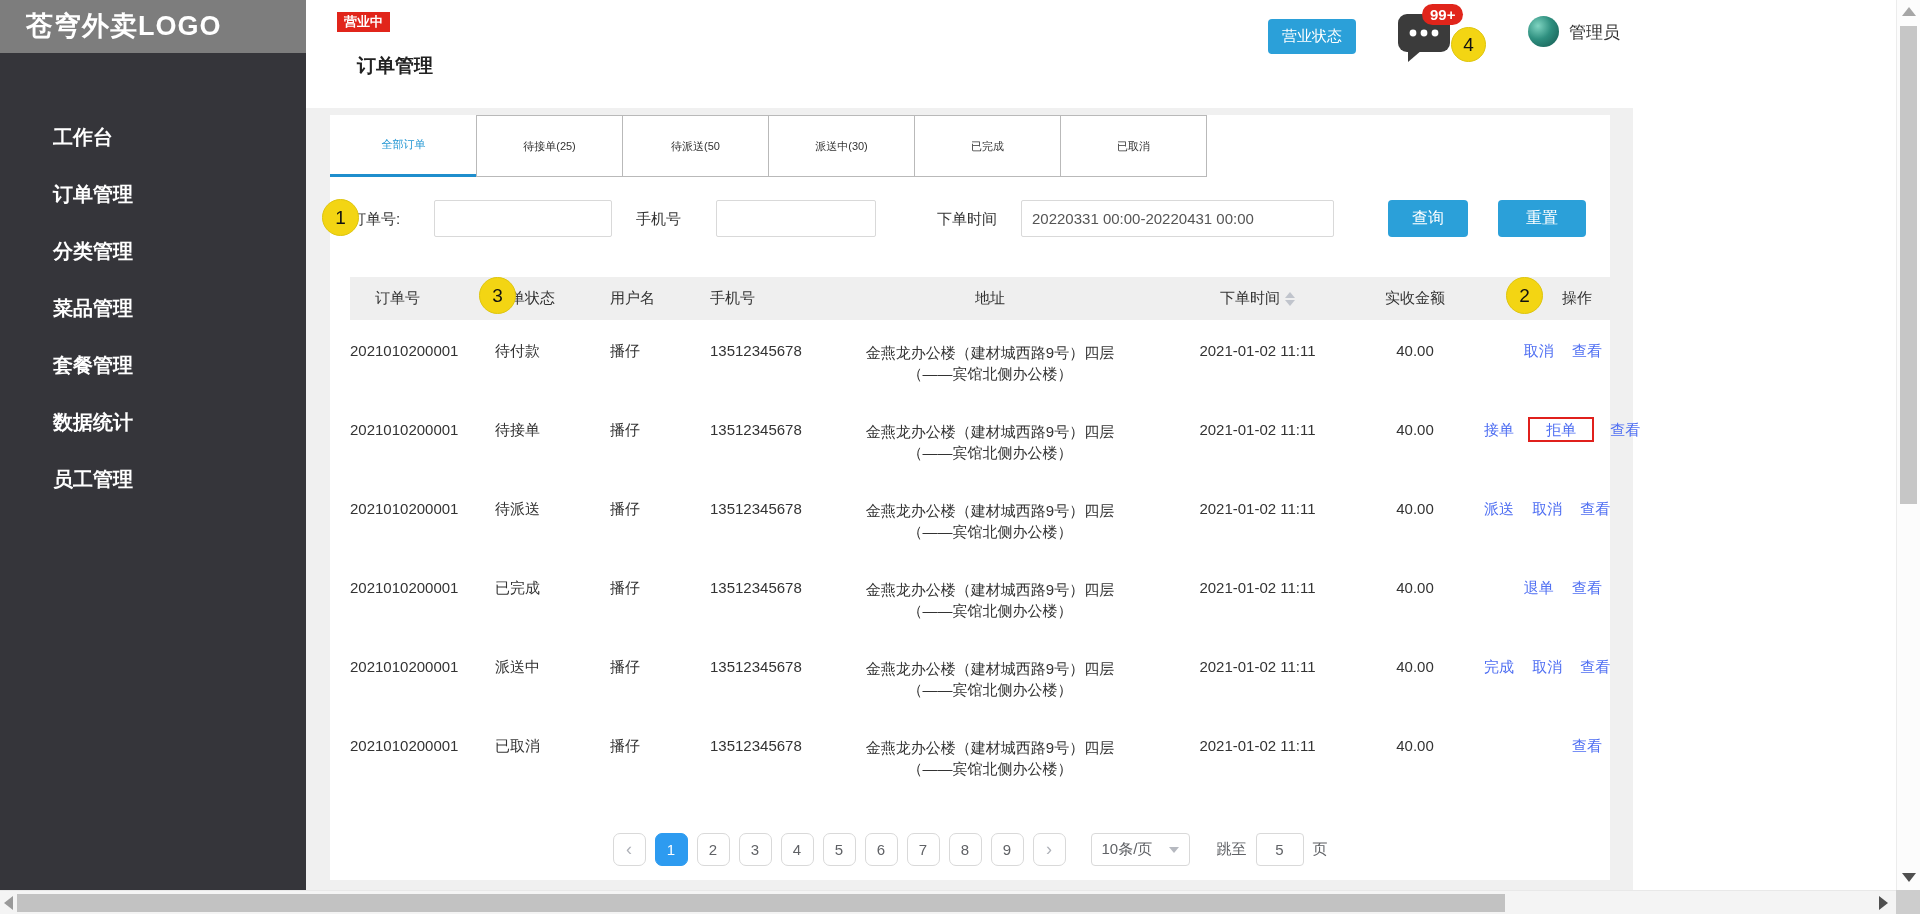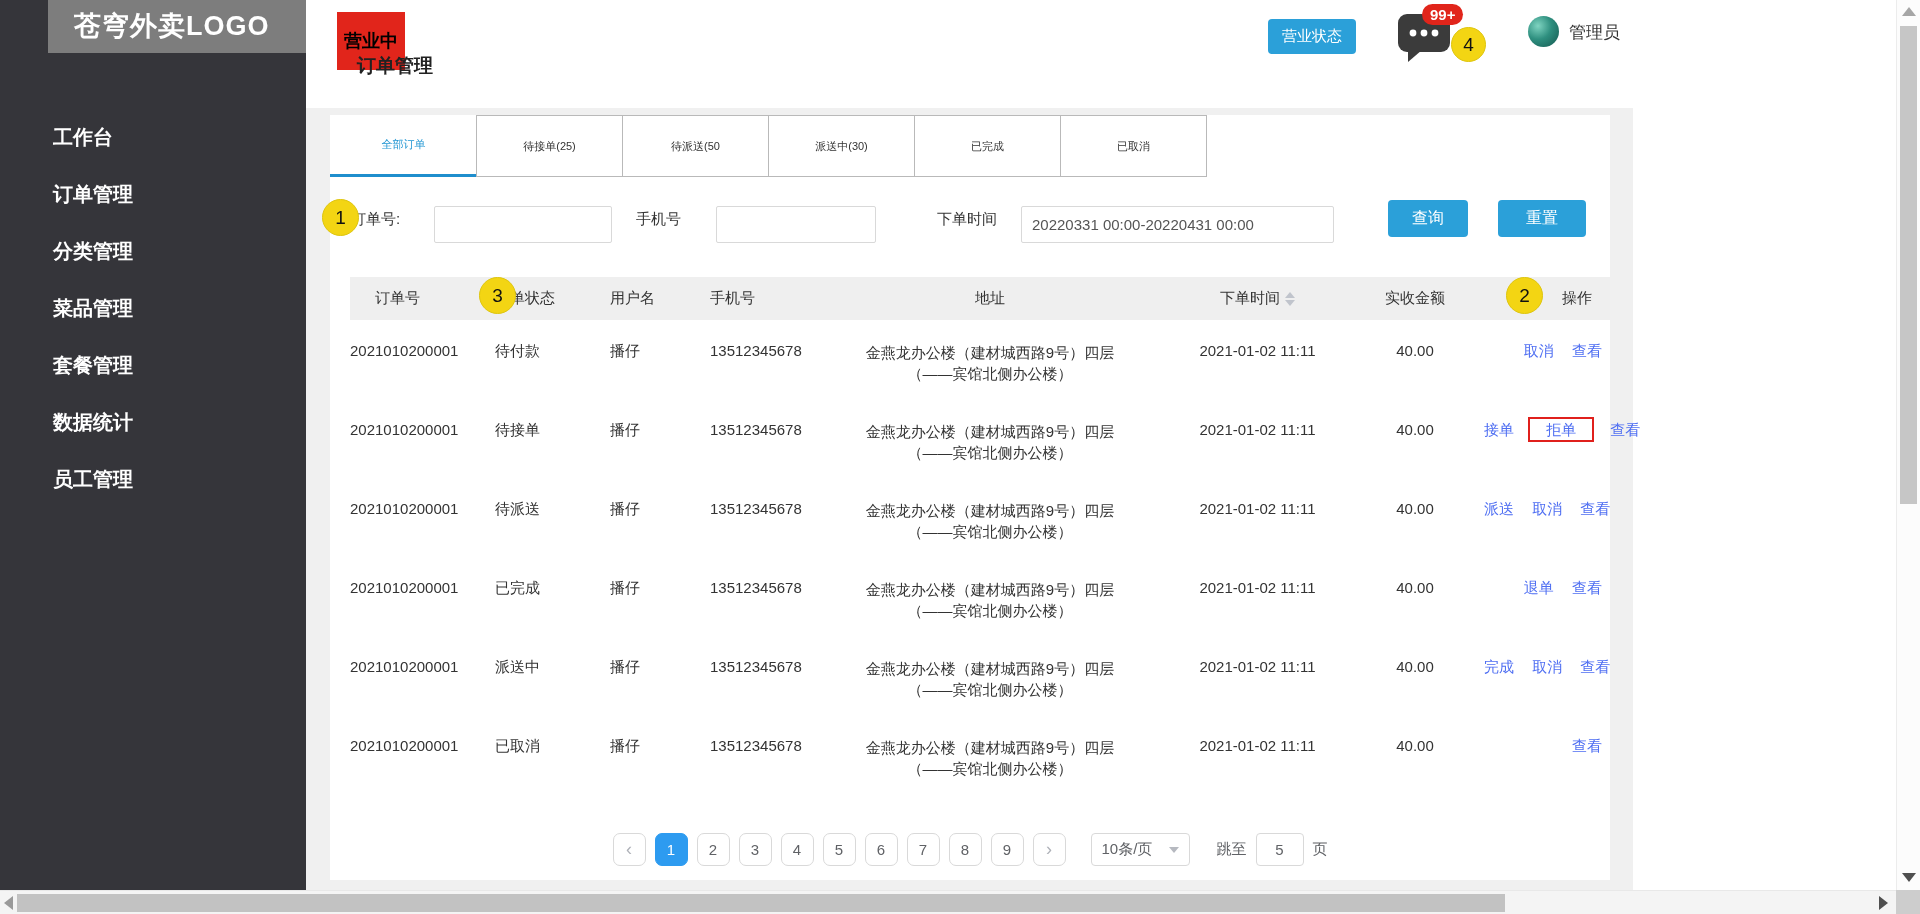--- a/index.html
+++ b/index.html
@@ -3,31 +3,31 @@
 <meta charset="utf-8">
 <style>
   * { margin:0; padding:0; box-sizing:border-box; }
   html,body { width:1920px; height:914px; overflow:hidden; background:#fff;
               font-family:"Liberation Sans","DejaVu Sans",sans-serif; color:#333; }
   .stage { position:relative; width:1920px; height:914px; }
 
   
   .sidebar { position:absolute; left:0; top:0; width:306px; height:890px; background:#35353a; }
   .logo { height:53px; background:#7d7d7d; color:#fff; font-size:27px; font-weight:bold;
-          line-height:53px; padding-left:26px; letter-spacing:1px; white-space:nowrap;margin-left:48px; }
+          line-height:53px; padding-left:26px; letter-spacing:1px; white-space:nowrap; }
   .menu { padding-top:56px; }
   .menu-item { height:57px; line-height:57px; padding-left:53px; color:#ffffff;
                font-size:20px; font-weight:bold; cursor:pointer; }
 
   
   .main { position:absolute; left:306px; top:0; width:1590px; height:890px; background:#fff; }
   .top-line { position:absolute; left:0; top:0; width:100%; height:3px; background:#d9d9d9; }
   .topbar { position:absolute; left:0; top:0; width:100%; height:108px; background:#fff; }
-  .status-badge { position:absolute; left:31px; top:12px; background:#e1251b; color:#000000;
-                  font-size:18px; font-weight:bold; padding:19px 7px; line-height:20px; }
+  .status-badge { position:absolute; left:31px; top:12px; background:#e1251b; color:#ffffff;
+                  font-size:13px; font-weight:bold; padding:0 7px; line-height:20px; }
   .page-title { position:absolute; left:51px; top:53px; font-size:19px; font-weight:bold; color:#222; }
   .biz-btn { position:absolute; left:962px; top:19px; width:88px; height:35px; background:#2ba0d9;
              color:#fff; font-size:15px; border:none; border-radius:4px; cursor:pointer; }
   .chat-wrap { position:absolute; left:1090px; top:10px; width:62px; height:52px; }
   .notif-badge { position:absolute; left:1116px; top:4px; background:#e1251b; color:#fff;
                  font-size:15px; font-weight:bold; padding:2px 8px; border-radius:12px; z-index:6; }
   .avatar { position:absolute; left:1222px; top:16px; width:31px; height:31px; border-radius:50%;
             background:radial-gradient(circle at 32% 32%, #7fd4c1 0%, #2e8f7f 45%, #14564e 100%); }
   .admin-name { position:absolute; left:1263px; top:21px; font-size:17px; color:#333; }
 
@@ -40,21 +40,21 @@
   .tab { width:147px; height:62px; display:flex; align-items:center; justify-content:center;
          font-size:11px; color:#333; background:#fff; border:1px solid #b9b9b9; margin-left:-1px;
          cursor:pointer; }
   .tab.active { border:none; border-bottom:3px solid #1f8ecd; color:#2196d3; margin-left:0; }
 
   
   .filter-row { position:absolute; left:0; top:85px; width:100%; height:37px; }
   .filter-row .flabel { position:absolute; top:0; height:37px; line-height:37px; font-size:15px; color:#333; }
   .filter-row input[type=text] { position:absolute; top:0; height:37px; border:1px solid #d9d9d9;
         border-radius:2px; font-size:15px; color:#555; padding:0 10px; outline:none;
-        font-family:"Liberation Sans","DejaVu Sans",sans-serif;margin-top:6px; }
+        font-family:"Liberation Sans","DejaVu Sans",sans-serif; }
   .lbl-order { left:21px; } .inp-order { left:104px; width:178px; }
   .lbl-phone { left:306px; } .inp-phone { left:386px; width:160px; }
   .lbl-time  { left:607px; } .inp-time  { left:691px; width:313px; }
   .btn-blue { position:absolute; top:0; height:37px; background:#2ba0d9; color:#fff; font-size:16px;
               border:none; border-radius:4px; cursor:pointer; }
   .btn-search { left:1058px; width:80px; }
   .btn-reset  { left:1168px; width:88px; }
 
   
   .table { position:absolute; left:20px; top:162px; width:1260px; }

